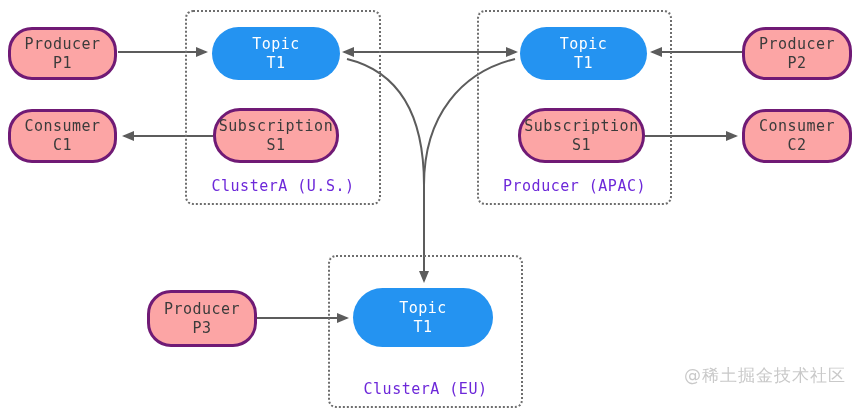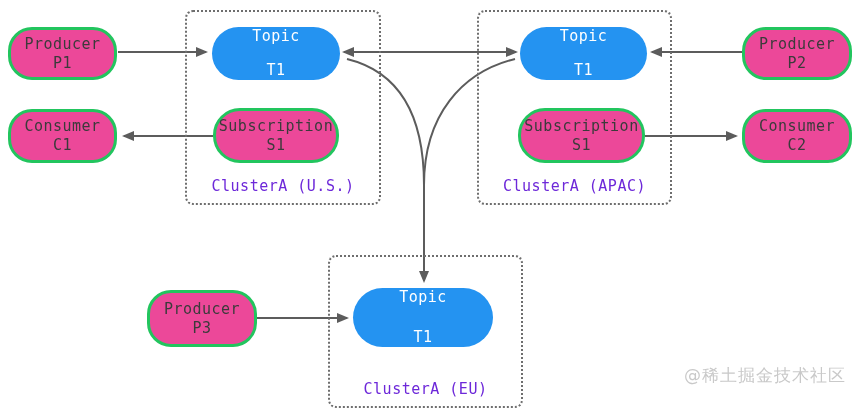--- a/index.html
+++ b/index.html
@@ -13,39 +13,38 @@
   }
   #arrow-layer {
     position: absolute;
     left: 0; top: 0;
     width: 859px; height: 416px;
     pointer-events: none;
   }
   .node {
     position: absolute;
     box-sizing: border-box;
-    background: #ec4899;
-    border: 3px solid #22c55e;
+    background: #fca5a5;
+    border: 3px solid #701a75;
     border-radius: 24px;
     display: flex;
     flex-direction: column;
     align-items: center;
     justify-content: center;
     font-size: 15px;
     line-height: 19px;
     color: #3b3b3b;
     letter-spacing: 0.5px;
     z-index: 2;
   }
   .node.topic {
     background: #2493f1;
     border: none;
     border-radius: 27px;
     color: #ffffff;
-    justify-content: space-between;
   }
   .cluster {
     position: absolute;
     box-sizing: border-box;
     border: 2px dotted #6e6e6e;
     border-radius: 8px;
     z-index: 1;
   }
   .cluster-label {
     position: absolute;
@@ -91,21 +90,21 @@
       <path d="M742 52 L652 52" marker-end="url(#arrowhead)"></path>
       <path d="M257 318 L347 318" marker-end="url(#arrowhead)"></path>
     </g>
   </svg>
 
   <div class="cluster" style="left:185px; top:10px; width:196px; height:195px;">
     <div class="cluster-label">ClusterA (U.S.)</div>
   </div>
 
   <div class="cluster" style="left:477px; top:10px; width:195px; height:195px;">
-    <div class="cluster-label">ClusterA (APAC)</div>
+    <div class="cluster-label">Producer (APAC)</div>
   </div>
 
   <div class="cluster" style="left:328px; top:255px; width:195px; height:153px;">
     <div class="cluster-label">ClusterA (EU)</div>
   </div>
 
   <div class="node" style="left:8px; top:27px; width:109px; height:53px;">
     <span>Producer</span>
     <span>P1</span>
   </div>

